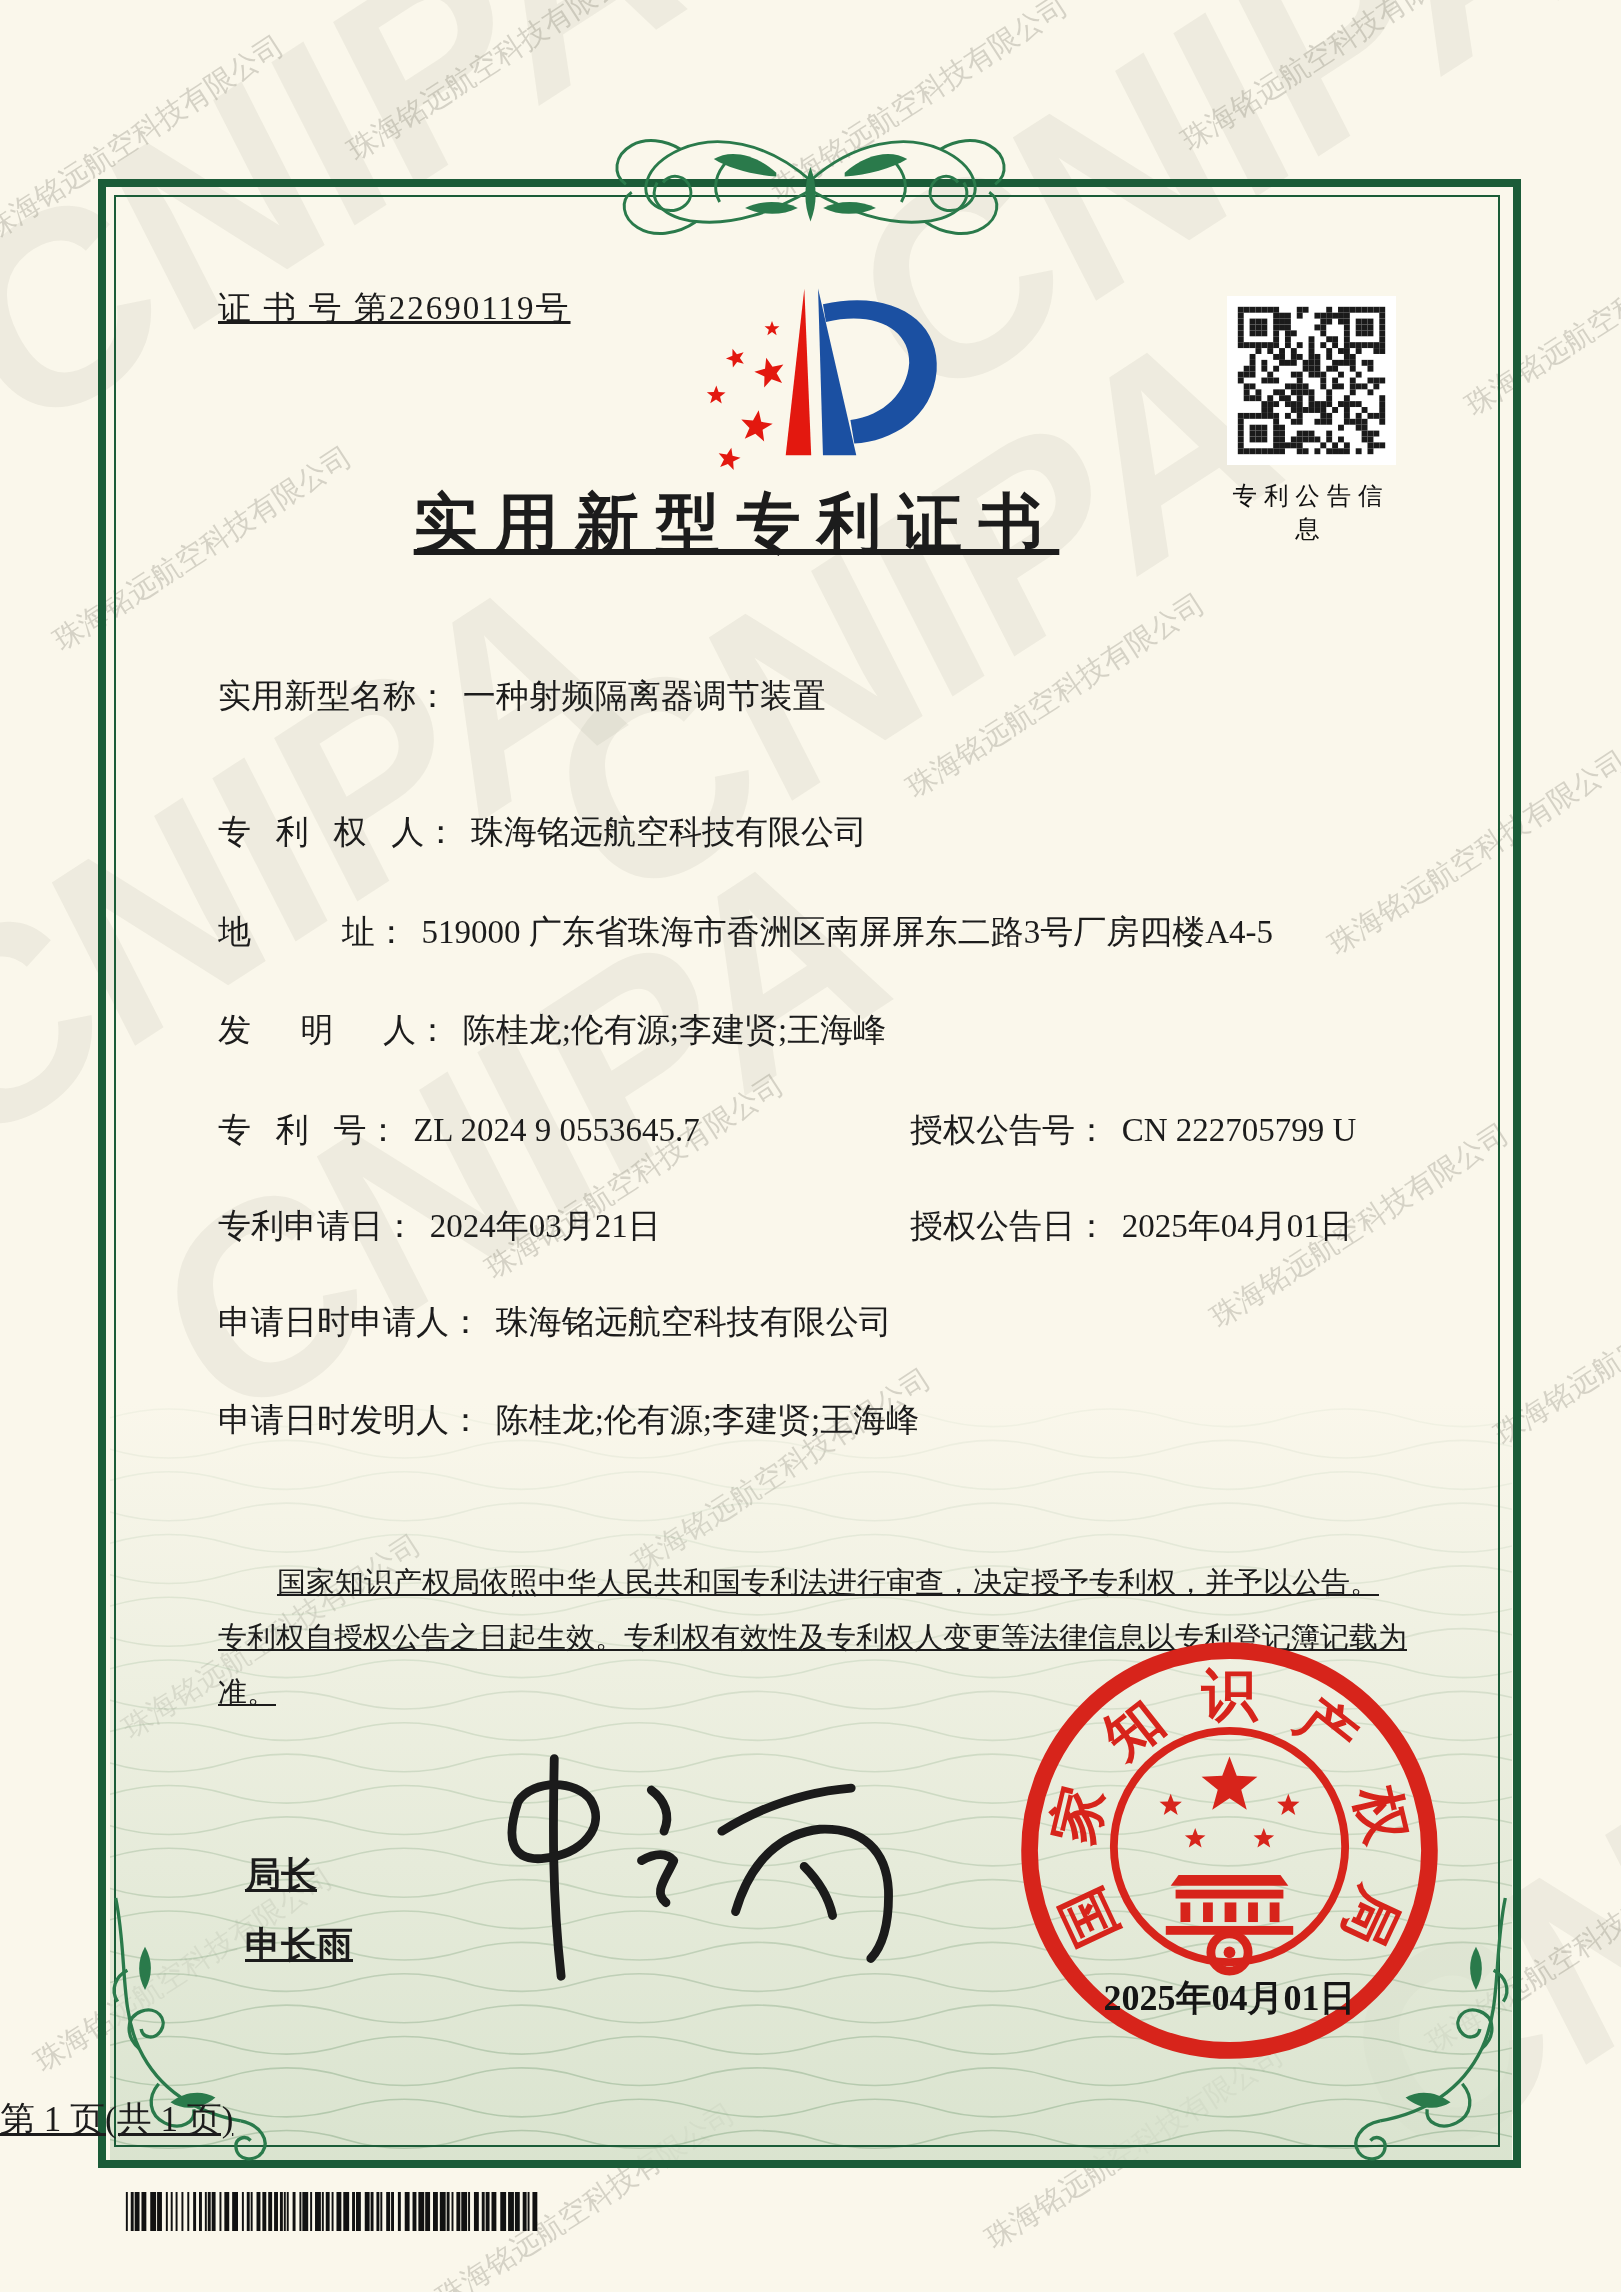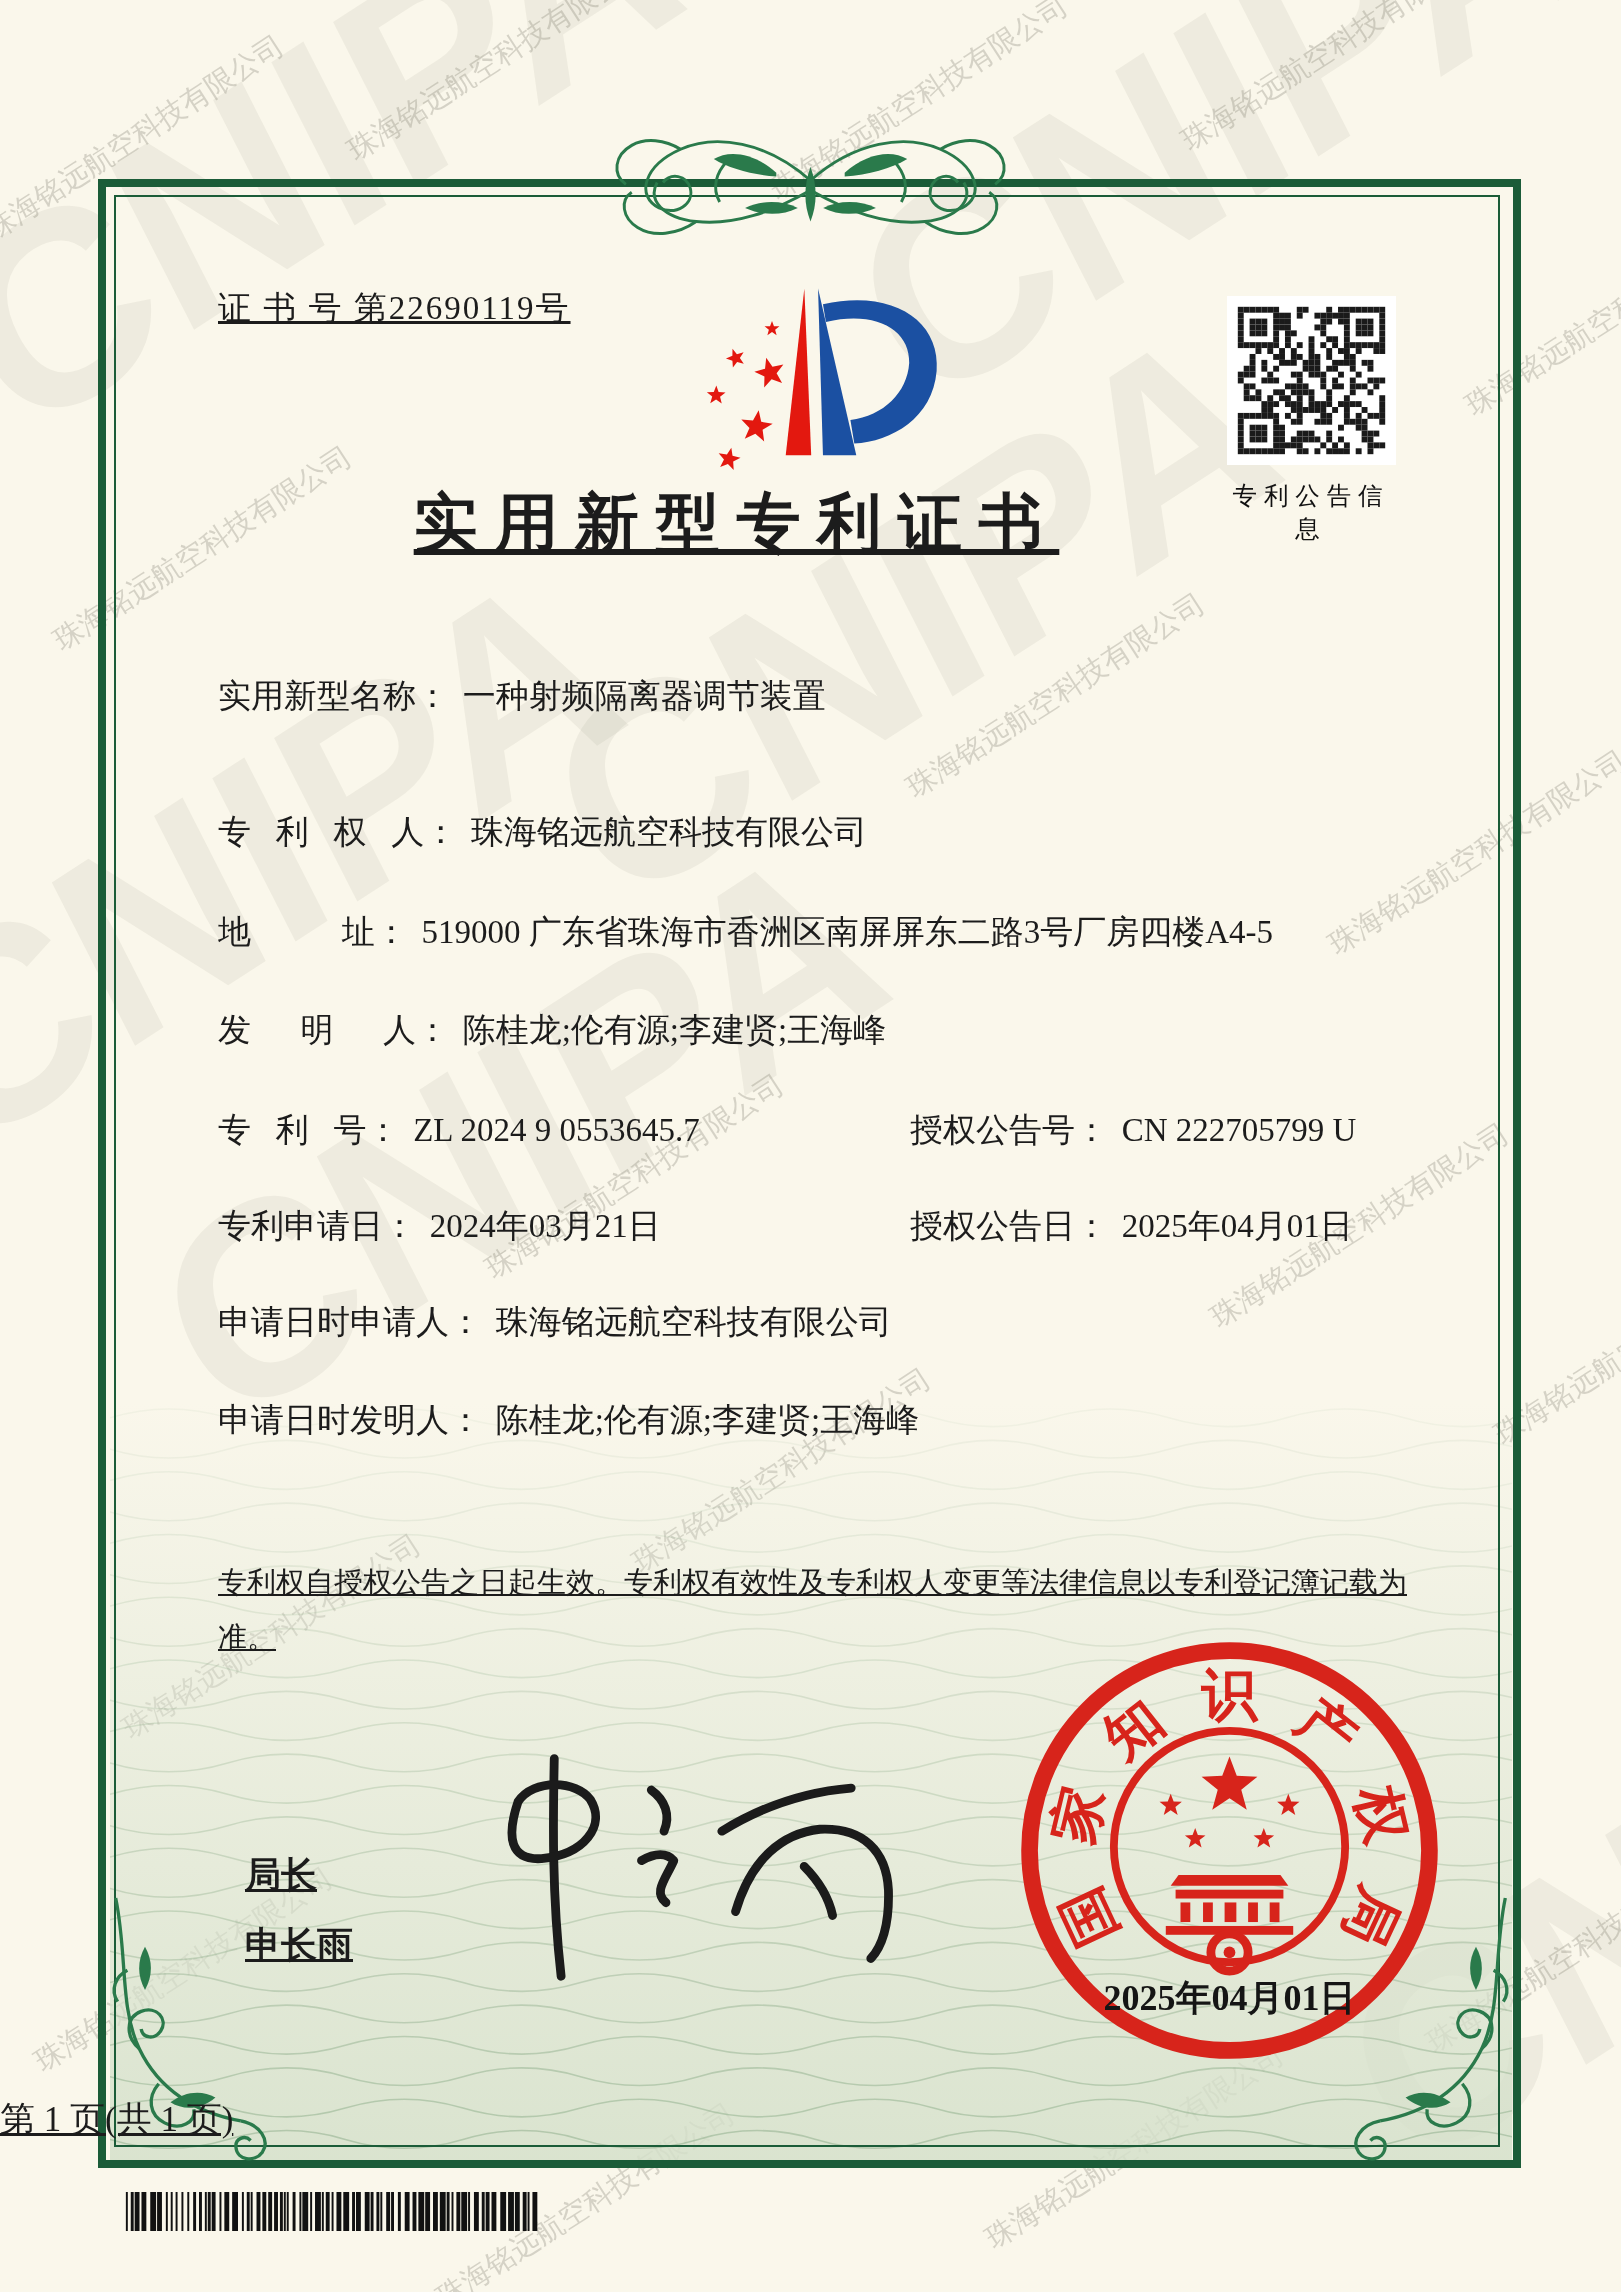--- a/index.html
+++ b/index.html
@@ -533,20 +533,21 @@
     <span class="col2"><span class="flabel pre">授权公告日：</span><span class="fvalue">2025年04月01日</span></span>
   </div>
   <div class="row" style="top:1300px">
     <span class="flabel pre">申请日时申请人：</span><span class="fvalue">珠海铭远航空科技有限公司</span>
   </div>
   <div class="row" style="top:1398px">
     <span class="flabel pre">申请日时发明人：</span><span class="fvalue">陈桂龙;伦有源;李建贤;王海峰</span>
   </div>
 
   <div class="abs statement">
+    <div class="l1">国家知识产权局依照中华人民共和国专利法进行审查，决定授予专利权，并予以公告。</div>
     <div class="l2">专利权自授权公告之日起生效。专利权有效性及专利权人变更等法律信息以专利登记簿记载为准。</div>
   </div>
 
   <div class="abs sig-title">局长</div>
   <div class="abs sig-name">申长雨</div>
   <svg class="sig" width="461" height="245" viewBox="0 0 470 250">
     <g stroke="#1b1b1b" stroke-width="9" fill="none" stroke-linecap="round" stroke-linejoin="round">
       <path d="M97,16 C96,70 94,150 104,238"></path>
       <path d="M60,60 C48,96 52,120 84,118 C128,114 150,84 134,58 C120,38 76,36 60,60 Z"></path>
       <path d="M196,48 C210,58 216,74 209,90"></path>

